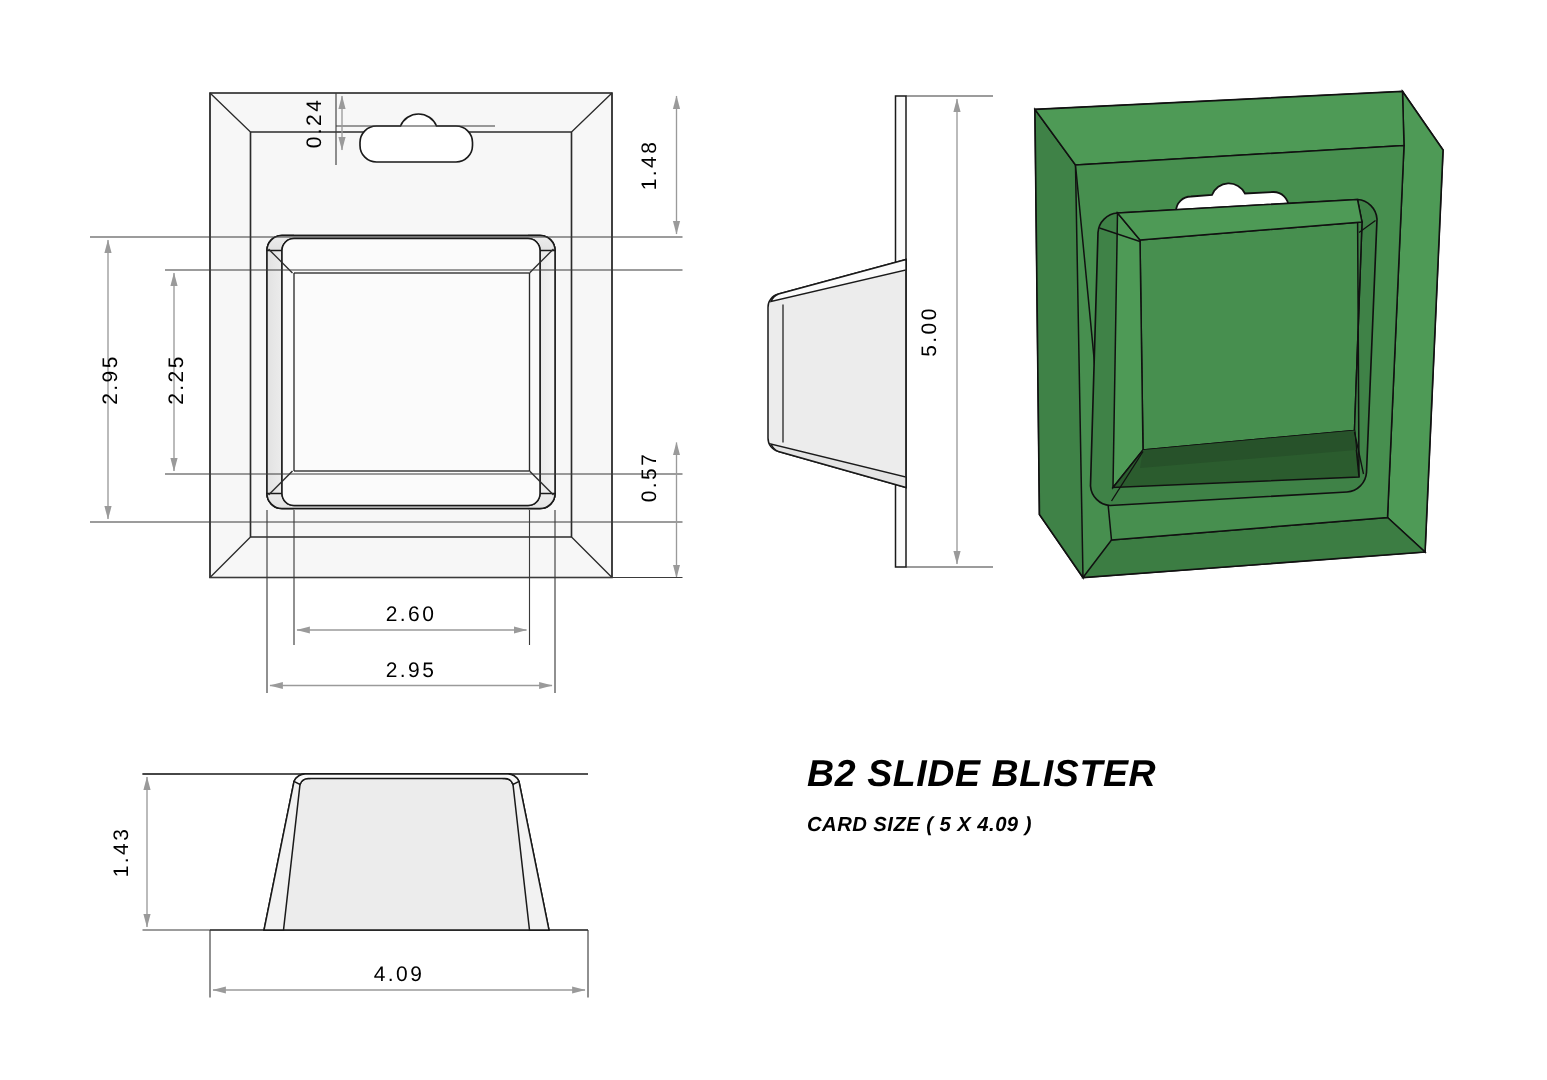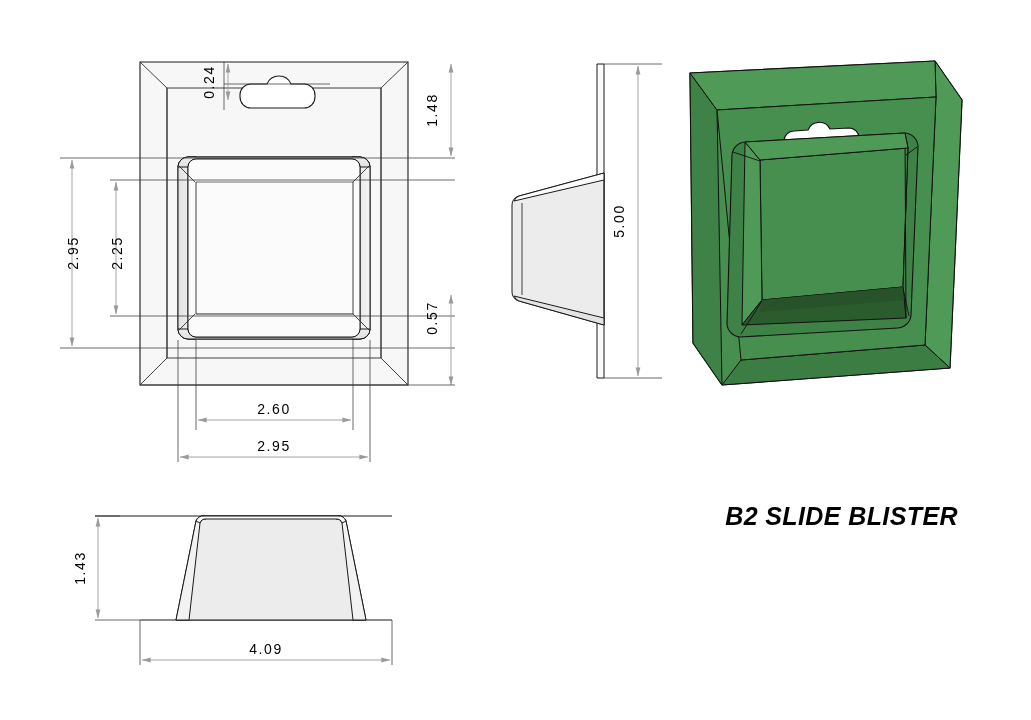--- a/index.html
+++ b/index.html
@@ -61,21 +61,20 @@
   }
   #title-block .main-title {
     font-family: "Liberation Sans", sans-serif;
     font-weight: bold;
     font-style: italic;
     font-size: 25px;
     letter-spacing: 0.4px;
     line-height: 1.05;
     margin: 0 0 11px 0;
     white-space: nowrap;
-    text-align: right;
   }
   #title-block .sub-line {
     font-family: "Liberation Sans", sans-serif;
     font-weight: bold;
     font-style: italic;
     font-size: 13.5px;
     letter-spacing: 0.3px;
     line-height: 1.55;
     margin: 0;
     white-space: nowrap;
@@ -335,15 +334,16 @@
       <g>
         <path class="dimline" d="M142,660 L390,660" marker-start="url(#ah-l)" marker-end="url(#ah-r)"></path>
         <text class="dimtext" x="266" y="654" text-anchor="middle">4.09</text>
       </g>
     </g>
 
   </svg>
 
   <div id="title-block">
     <div class="main-title">B2 SLIDE BLISTER</div>
+    <div class="sub-line">CARD SIZE ( 5 X 4.09 )</div>
   </div>
 
 </div>
 
 </body></html>

